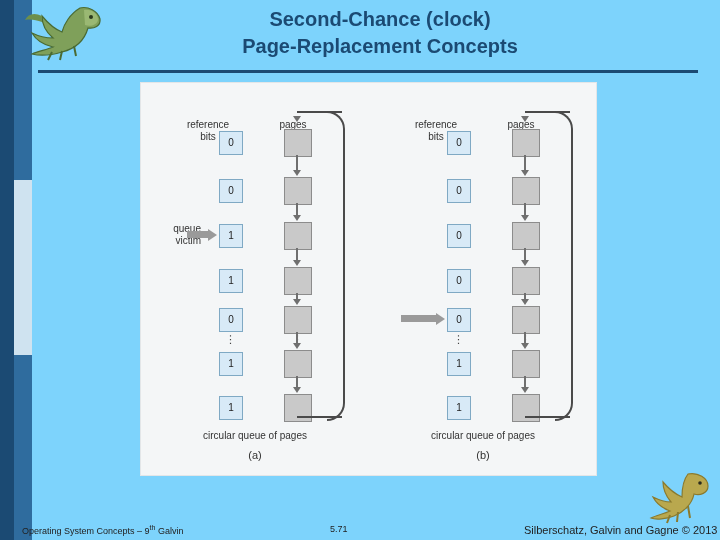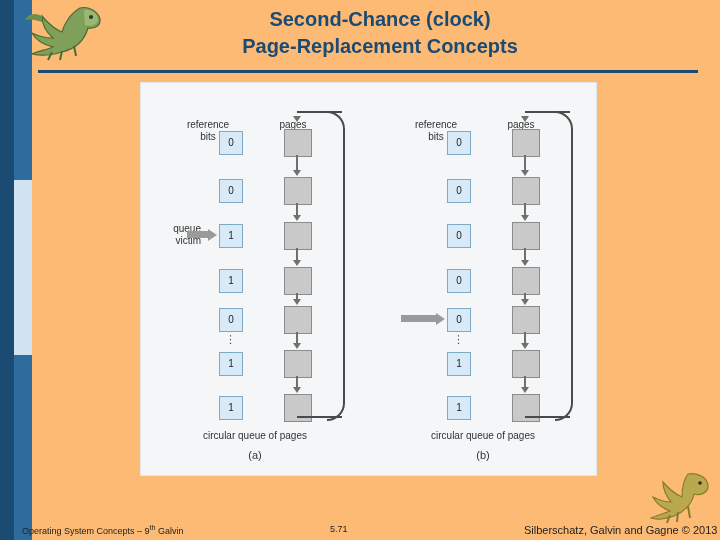--- a/index.html
+++ b/index.html
@@ -10,21 +10,21 @@
     width: 720px;
     height: 540px;
     background: #ffffff;
     font-family: "Liberation Sans", sans-serif;
     overflow: hidden;
   }
   .slide {
     position: relative;
     width: 720px;
     height: 540px;
-    background: #fdba74;
+    background: #7dd3fc;
   }
   
   .leftbar-dark {
     position: absolute;
     left: 0;
     top: 0;
     width: 14px;
     height: 540px;
     background: #1b4a73;
   }

